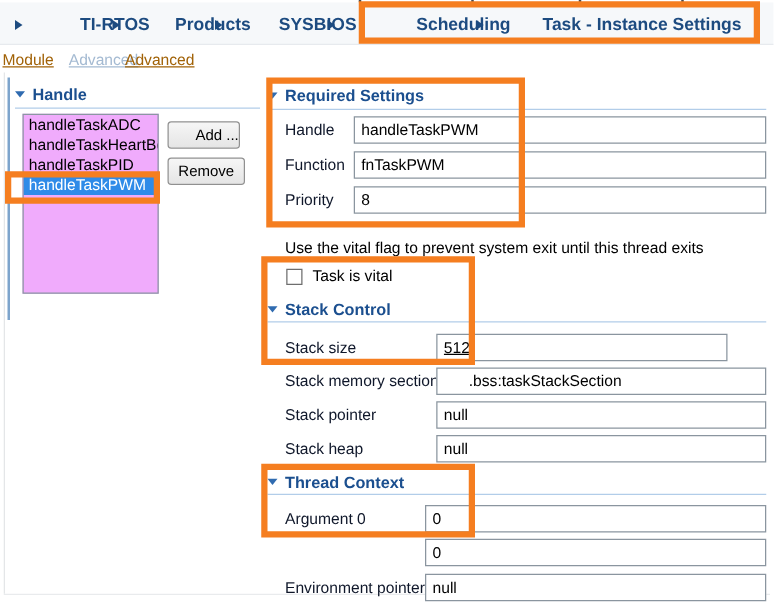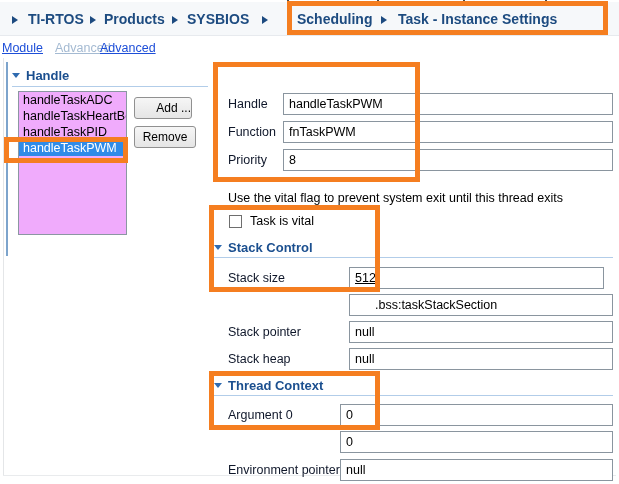--- a/index.html
+++ b/index.html
@@ -4,28 +4,28 @@
 <style>
   * { margin:0; padding:0; box-sizing:border-box; }
   html,body { background:#fff; }
   body { font-family:"Liberation Sans", sans-serif; }
   .screen{ position:relative; width:619px; height:484px; background:#fff; overflow:hidden; }
 
   
   .bc-bar{ position:absolute; left:0; top:2px; width:619px; height:34px;
            background:#f6f8fa; border-bottom:1px solid #e7eaee; }
   .crumb{ position:absolute; top:9px; font-size:14px; font-weight:bold; color:#1d4b80;
-          white-space:nowrap; cursor:default; }
+          white-space:nowrap; cursor:default;margin-left:36px; }
   .bc-sep{ position:absolute; top:14px; width:0; height:0;
            border-left:6px solid #1d4b80; border-top:4px solid transparent;
            border-bottom:4px solid transparent; }
 
   
   .nav-link{ position:absolute; top:41px; font-size:12.5px; text-decoration:underline;
-             color:#1d4ed8; cursor:pointer; white-space:nowrap; }
+             color:#a16207; cursor:pointer; white-space:nowrap; }
   .nav-link.disabled{ color:#a4bad2; cursor:default; }
 
   
   .rail-gray{ position:absolute; left:3px; top:58px; width:1px; height:417px; background:#e4e6e8; }
   .rail-blue{ position:absolute; left:6px; top:62px; width:2px; height:194px; background:#7da4cc; }
   .bottom-line{ position:absolute; left:3px; top:475px; width:613px; height:1px; background:#e9ebed; }
   .tick{ position:absolute; top:0; width:2px; height:2px; background:#4a4a4a; }
 
   
   .sec-head{ position:absolute; border-bottom:1px solid #b2cde9; }
@@ -99,39 +99,44 @@
   <div class="listbox">
     <div class="list-item">handleTaskADC</div>
     <div class="list-item">handleTaskHeartBeat</div>
     <div class="list-item">handleTaskPID</div>
     <div class="list-item selected">handleTaskPWM</div>
   </div>
 
   <div class="btn" style="left:134px; top:97px;  width:58px;text-align:right;">Add ...</div>
   <div class="btn" style="left:134px; top:126px; width:62px;">Remove</div>
 
+  <div class="sec-head" style="left:214px; top:69px; width:399px; height:19px;">
+    <span class="tri-down"></span>
+    <span class="sec-title">Required Settings</span>
+  </div>
 
   <span class="row-label" style="left:228px; top:93px;">Handle</span>
   <input class="field" style="left: 283px; top: 93px; width: 330px;" readonly="" value="handleTaskPWM">
   <span class="row-label" style="left:228px; top:121px;">Function</span>
   <input class="field" style="left: 283px; top: 121px; width: 330px;" readonly="" value="fnTaskPWM">
   <span class="row-label" style="left:228px; top:149px;">Priority</span>
   <input class="field" style="left: 283px; top: 149px; width: 330px;" readonly="" value="8">
 
   <span class="hint-text">Use the vital flag to prevent system exit until this thread exits</span>
   <div class="checkbox"></div>
   <span class="checkbox-label">Task is vital</span>
 
   <div class="sec-head" style="left:214px; top:240px; width:399px; height:18px;">
     <span class="tri-down"></span>
     <span class="sec-title">Stack Control</span>
   </div>
 
   <span class="row-label" style="left:228px; top:267px;">Stack size</span>
-  <input class="field" style="left: 349px; top: 267px; width: 255px; text-decoration: underline;" readonly="" value="512">
+  <input class="field" style="left: 349px; top: 267px; width: 233px; text-decoration: underline;" readonly="" value="512">
+  <span class="row-label" style="left:228px; top:294px;">Stack memory section</span>
   <input class="field" style="left: 349px; top: 294px; width: 264px; padding-left: 25px;" readonly="" value=".bss:taskStackSection">
   <span class="row-label" style="left:228px; top:321px;">Stack pointer</span>
   <input class="field" style="left: 349px; top: 321px; width: 264px;" readonly="" value="null">
   <span class="row-label" style="left:228px; top:348px;">Stack heap</span>
   <input class="field" style="left: 349px; top: 348px; width: 264px;" readonly="" value="null">
 
   <div class="sec-head" style="left:214px; top:378px; width:399px; height:18px;">
     <span class="tri-down"></span>
     <span class="sec-title">Thread Context</span>
   </div>

